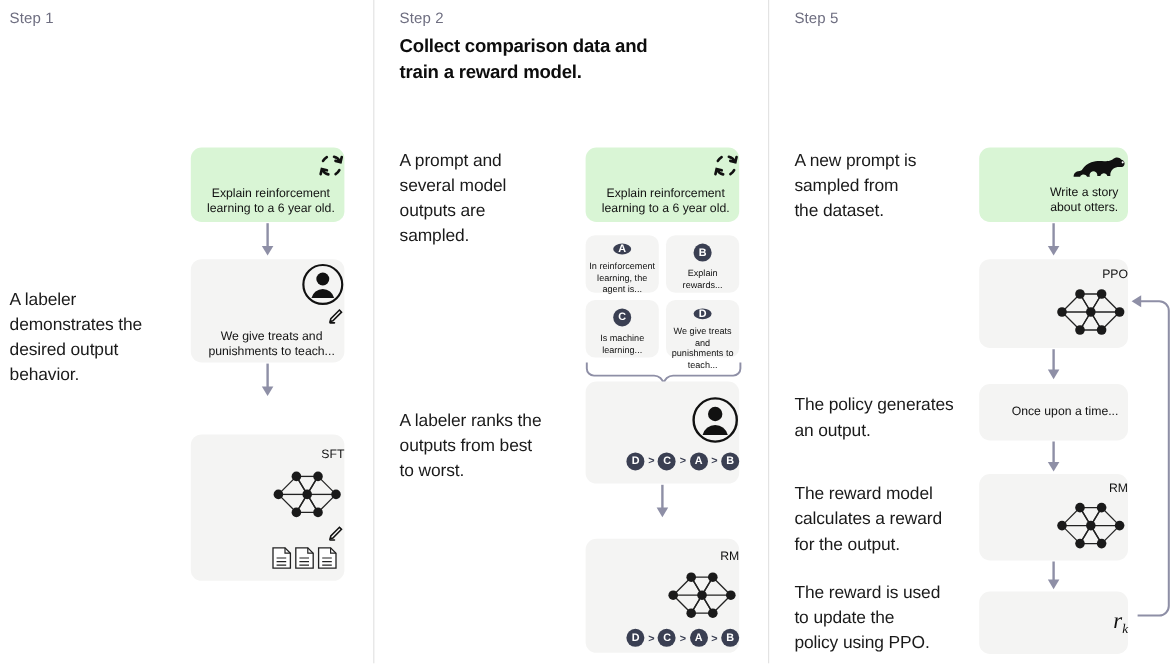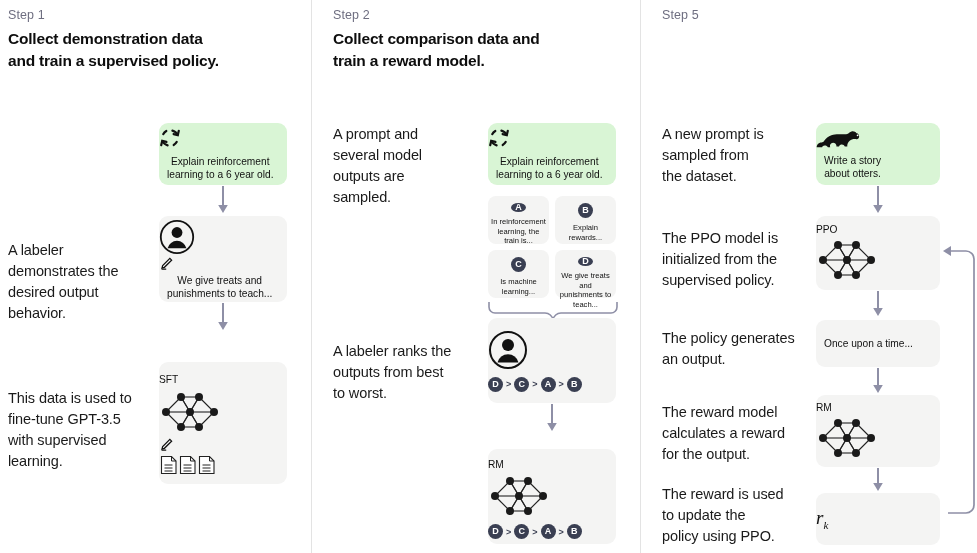--- a/index.html
+++ b/index.html
@@ -37,21 +37,21 @@
     font-size: 14.5px; line-height: 21px; color: #1a1a1a;
     letter-spacing: -.1px;
   }
 
   
   .card {
     position: absolute;
     border-radius: 9px;
     background: #f4f4f3;
     display: flex; flex-direction: column;
-    align-items: flex-start; justify-content: center;
+    align-items: flex-end; justify-content: center;
   }
   .card.green { background: #d9f5d5; }
   .card-text {
     font-size: 10.2px; line-height: 13px; text-align: center;
     color: #111; padding: 0 8px;
   }
   .card-title {
     font-size: 10.2px; color: #111; text-align: center;
   }
 
@@ -85,31 +85,25 @@
 </head>
 <body>
 
 <div class="page">
 
   <div class="divider" style="left:311px"></div>
   <div class="divider" style="left:640px"></div>
 
   <div class="col col-1">
     <div class="step-label" style="left:8px">Step 1</div>
-    <div class="step-title" style="left:8px;width:290px;white-space:pre-line">Collect demonstration data
-and train a supervised policy.</div>
 
     <div class="caption" style="left:8px;top:240px;width:150px;white-space:pre-line">A labeler
 demonstrates the
 desired output
 behavior.</div>
-    <div class="caption" style="left:8px;top:388px;width:160px;white-space:pre-line">This data is used to
-fine-tune GPT-3.5
-with supervised
-learning.</div>
 
     <div class="card green" style="left:159px;top:123px;width:128px;height:62px">
       <span>
         <svg width="22" height="22" viewBox="0 0 24 24" fill="none" stroke="#111" stroke-width="2.4" stroke-linecap="round">
           <path d="M20.2 8.6A8.6 8.6 0 0 0 14.6 4"></path>
           <path d="M21.6 4.2l-1.1 4.6-4.6-1.1"></path>
           <path d="M3.8 15.4A8.6 8.6 0 0 0 9.4 20"></path>
           <path d="M2.4 19.8l1.1-4.6 4.6 1.1"></path>
           <path d="M19.4 16.2a8.6 8.6 0 0 1-3.4 3.5"></path>
           <path d="M4.6 7.8A8.6 8.6 0 0 1 8 4.3"></path>
@@ -239,21 +233,21 @@
         </svg>
       </span>
       <div class="card-text" style="margin-top:6px;white-space:pre-line">Explain reinforcement
 learning to a 6 year old.</div>
     </div>
 
     <div class="ab-card" style="left:177px;top:196px;width:61px;height:48px">
       <div class="badge">A</div>
       <div class="card-text" style="white-space:pre-line;padding:0 3px">In reinforcement
 learning, the
-train is...</div>
+agent is...</div>
     </div>
     <div class="ab-card" style="left:244px;top:196px;width:61px;height:48px">
       <div class="badge">B</div>
       <div class="card-text" style="white-space:pre-line;padding:0 3px">Explain rewards...</div>
     </div>
     <div class="ab-card" style="left:177px;top:250px;width:61px;height:48px">
       <div class="badge">C</div>
       <div class="card-text" style="white-space:pre-line;padding:0 3px">Is machine
 learning...</div>
     </div>
@@ -340,23 +334,20 @@
       </div>
     </div>
   </div>
 
   <div class="col col-3">
     <div class="step-label" style="left:22px">Step 5</div>
 
     <div class="caption" style="left:22px;top:124px;width:160px;white-space:pre-line">A new prompt is
 sampled from
 the dataset.</div>
-    <div class="caption" style="left:22px;top:228px;width:165px;white-space:pre-line">The PPO model is
-initialized from the
-supervised policy.</div>
     <div class="caption" style="left:22px;top:328px;width:175px;white-space:pre-line">The policy generates
 an output.</div>
     <div class="caption" style="left:22px;top:402px;width:165px;white-space:pre-line">The reward model
 calculates a reward
 for the output.</div>
     <div class="caption" style="left:22px;top:484px;width:160px;white-space:pre-line">The reward is used
 to update the
 policy using PPO.</div>
 
     <div class="card green" style="left:176px;top:123px;width:124px;height:62px">

